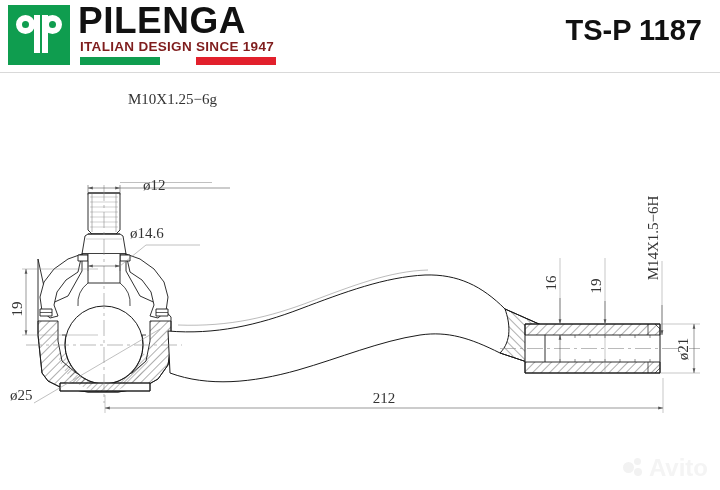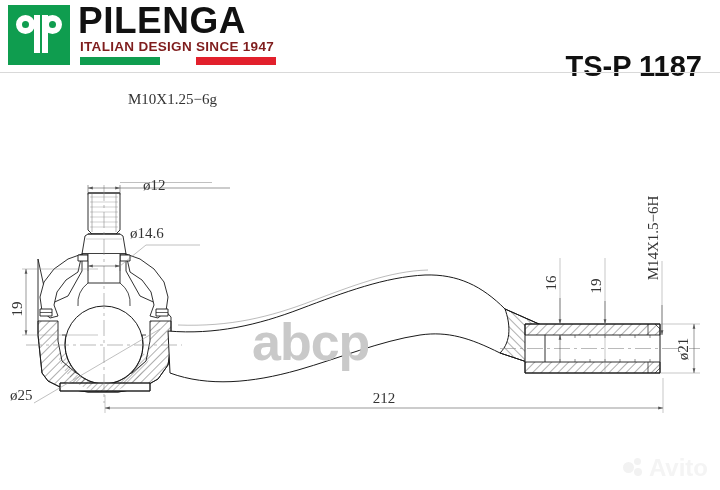--- a/index.html
+++ b/index.html
@@ -41,21 +41,21 @@
     font-weight:700;font-size:13.5px;letter-spacing:0.3px;
     color:#7f1d1d;line-height:14px;white-space:nowrap;
   }
   #flag-green{position:absolute;left:80px;top:57px;width:80px;height:8px;background:#0f9d4f;}
   #flag-red{position:absolute;left:196px;top:57px;width:80px;height:8px;background:#e2202c;}
 
   #part-number{
     position:absolute;right:18px;top:14px;
     font-family:"Liberation Sans", sans-serif;
     font-weight:700;font-size:29px;letter-spacing:0px;
-    color:#111;line-height:32px;white-space:nowrap;margin-top:36px;
+    color:#111;line-height:32px;white-space:nowrap;
   }
 
   
   #drawing{position:absolute;left:0;top:73px;width:720px;height:417px;}
   #drawing svg{display:block;}
 
   
   #wm-abcp{
     position:absolute;left:252px;top:316px;
     font-family:"Liberation Sans", sans-serif;
@@ -280,21 +280,20 @@
 
         <g>
           <path d="M105,322 L105,340 M663,305 L663,340" stroke="#8c8c8c" stroke-width="0.5"></path>
           <line x1="105" y1="335" x2="663" y2="335" marker-start="url(#arrR)" marker-end="url(#arrL)"></line>
           <text x="384" y="330" font-size="15" fill="#333" stroke="none" text-anchor="middle">212</text>
         </g>
       </g>
     </svg>
   </div>
 
-  <div id="wm-abcp">abcp</div>
 
   <div id="wm-avito">
     <span class="avito-dots">
       <i class="d1"></i>
         <i class="d2"></i>
         <i class="d3"></i>
     </span>
     <span class="avito-text">Avito</span>
   </div>
 

